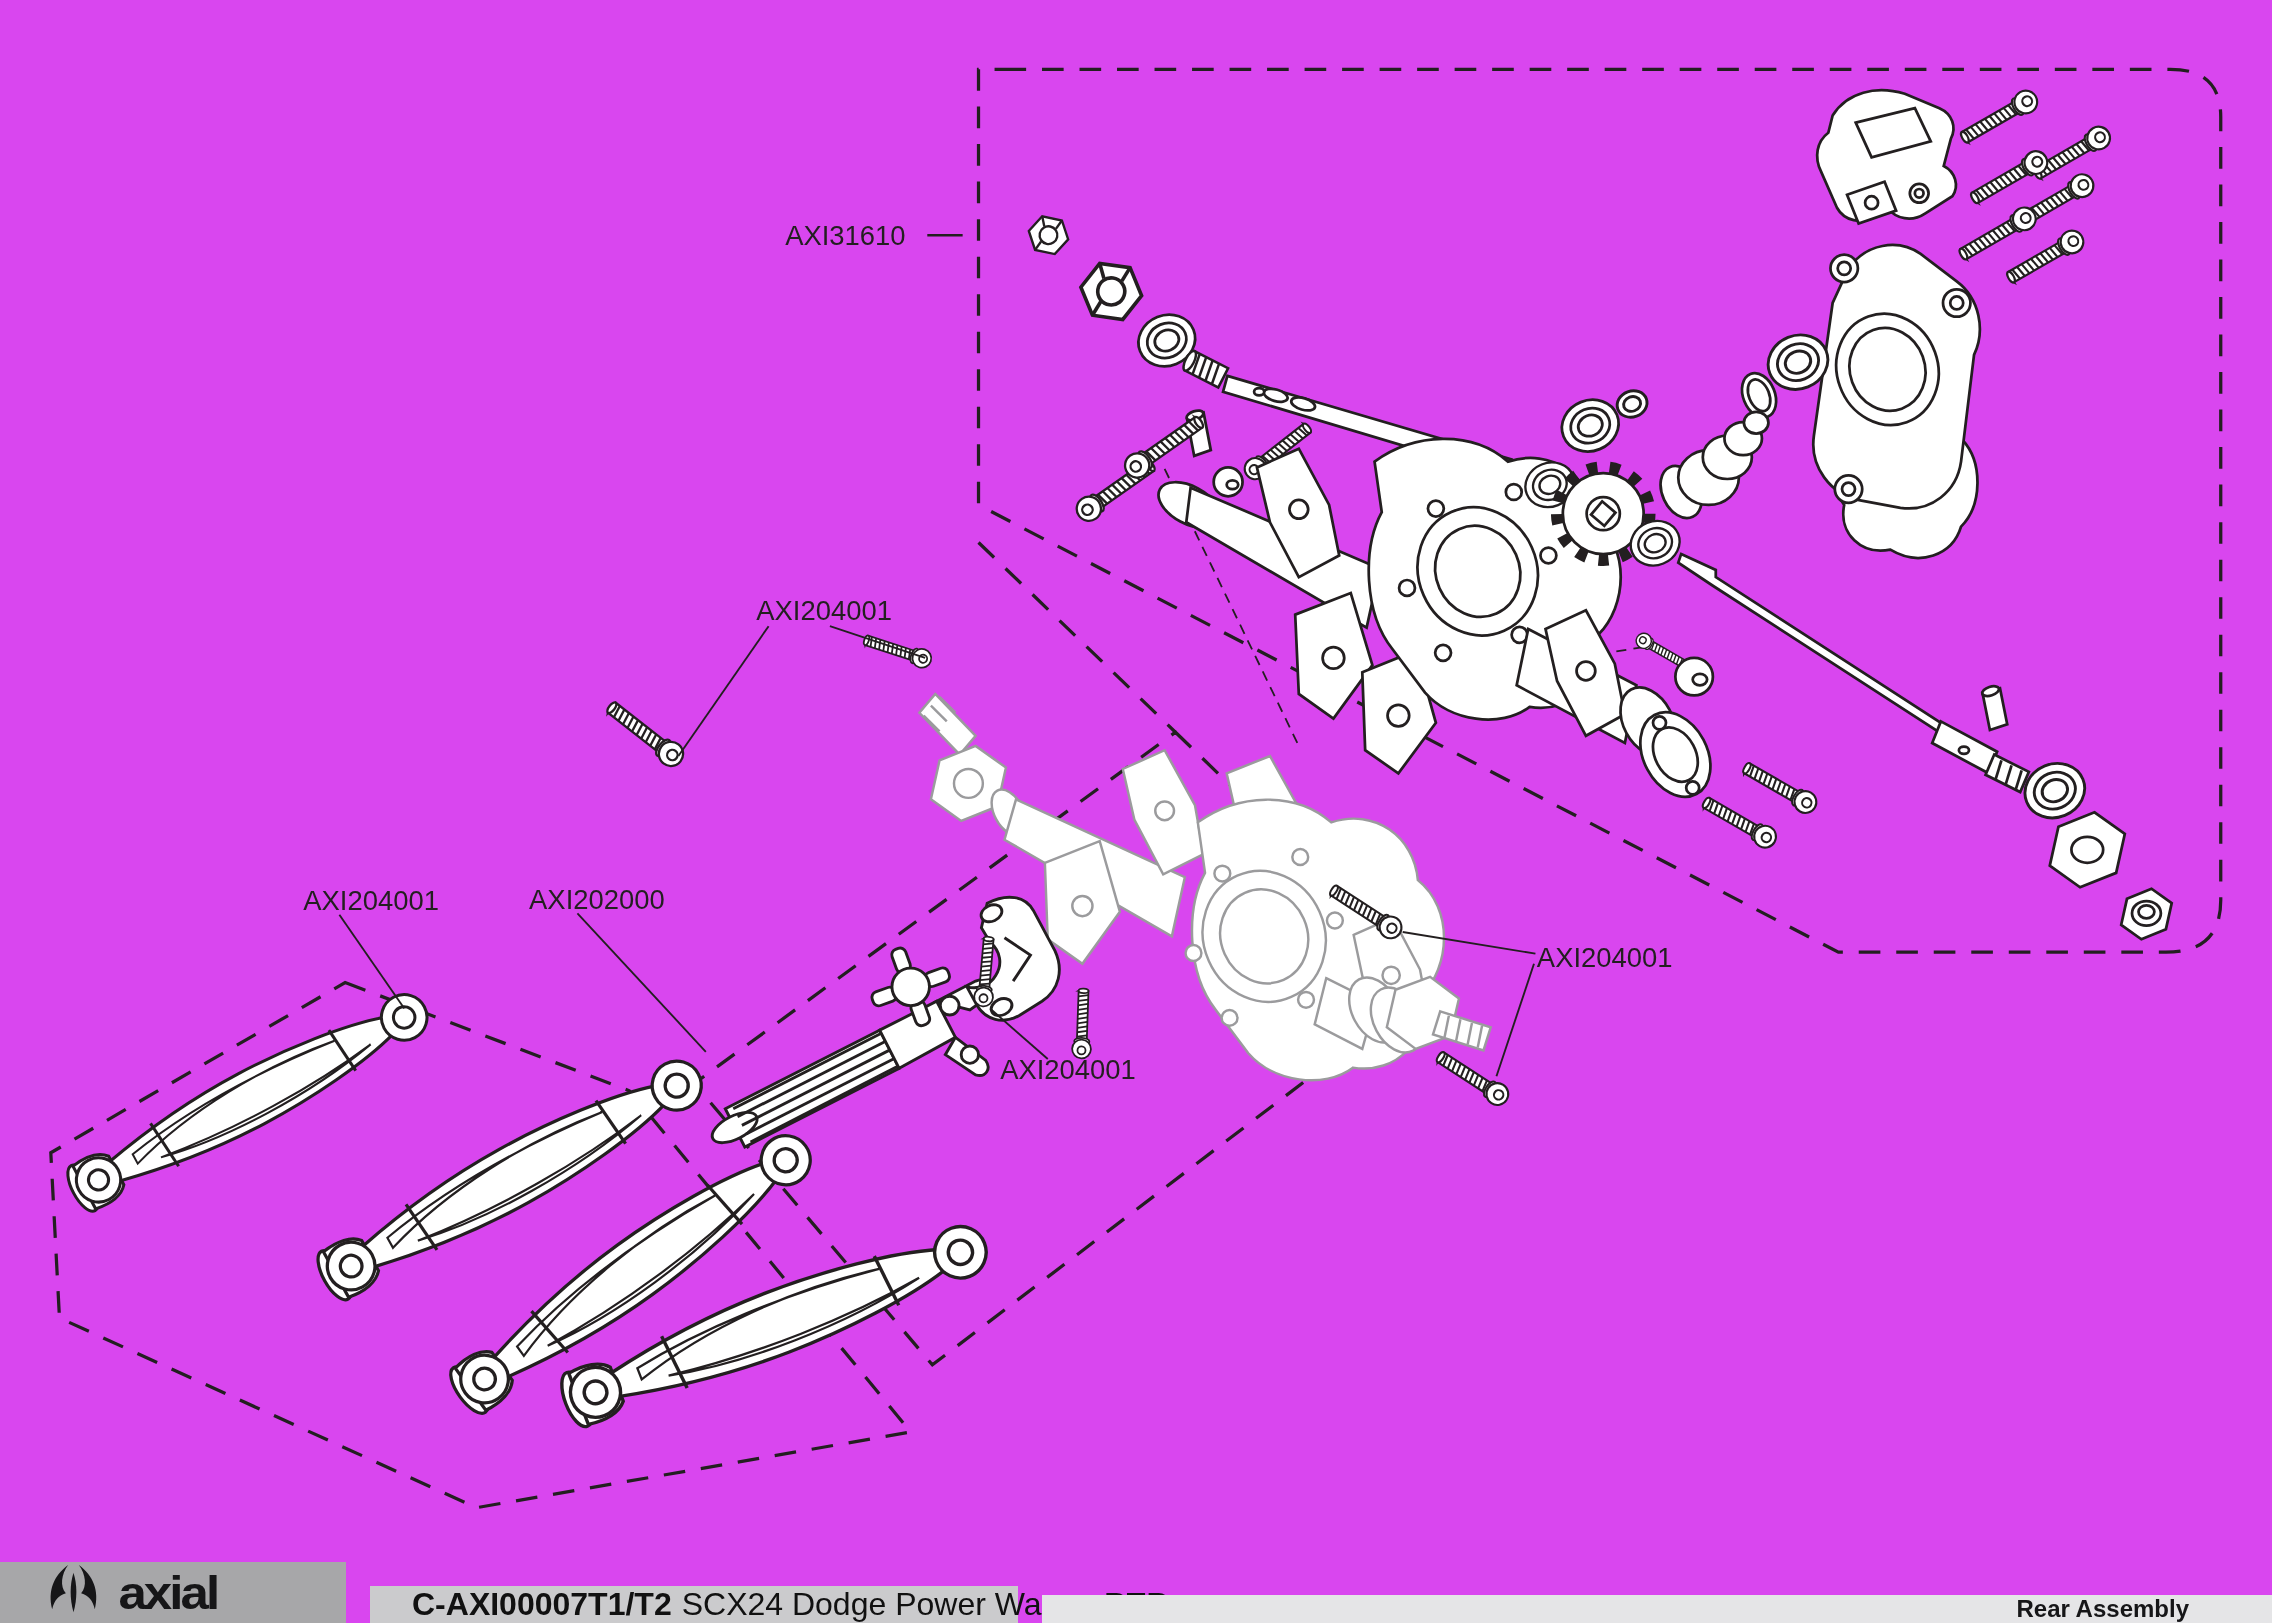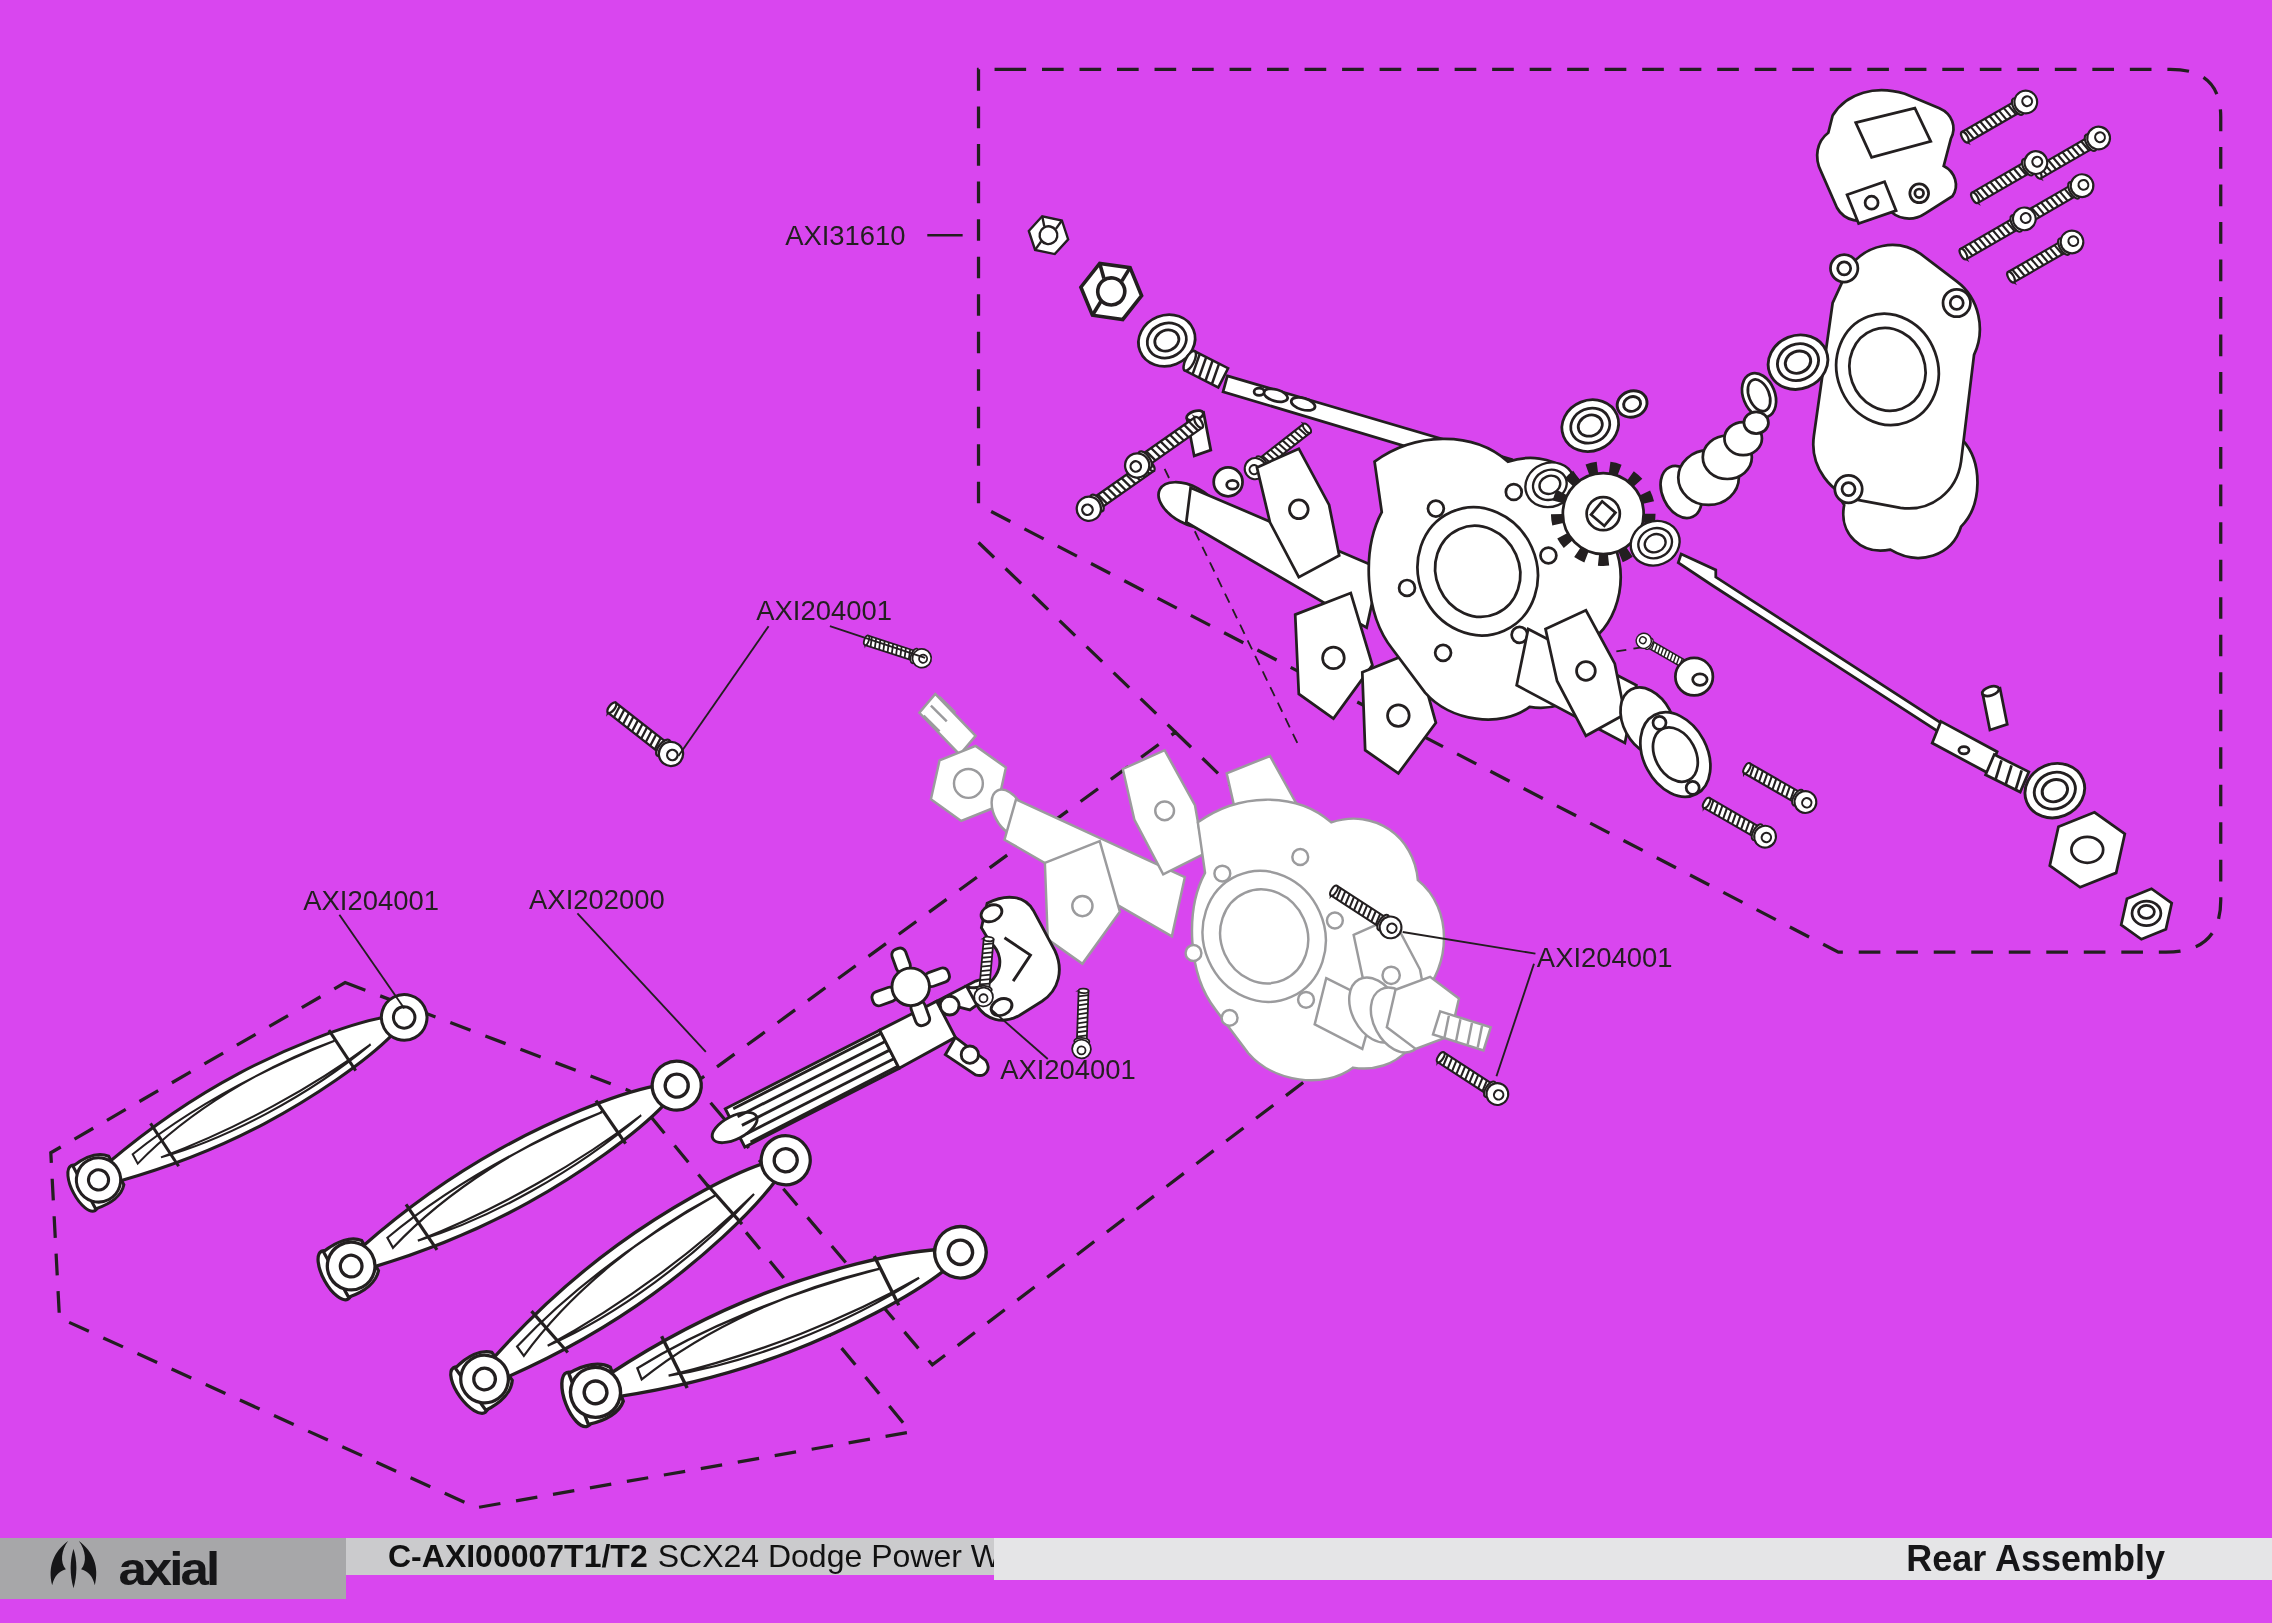--- a/index.html
+++ b/index.html
@@ -1,25 +1,25 @@
 <!DOCTYPE html>
 <html style="font-size:11.5px"><head>
 <meta charset="utf-8">
 <style>
   html,body{margin:0;padding:0;background:#fff;}
   body{width:2273px;height:1623px;position:relative;font-family:"Liberation Sans",sans-serif;}
   #stage{position:absolute;left:0;top:0;width:2273px;height:1623px;background:#d946ef;overflow:hidden;}
   svg text{font-family:"Liberation Sans",sans-serif;}
   .partlabel{font-size:38px;fill:#231f20;}
-  .footer{position:absolute;left:0;top:1538px;width:2273px;height:85px;display:flex;align-items:flex-start;}
+  .footer{position:absolute;left:0;top:1538px;width:2273px;height:85px;display:flex;align-items:flex-end;gap:24px;}
   .f-left{width:346px;background:#a7a7a9;display:flex;align-items:center;padding-left:43px;box-sizing:border-box;gap:14.4px;}
   .f-brand{font-size:51px;font-weight:bold;letter-spacing:-2.9px;color:#161618;transform:scaleY(.92);}
   .f-mid{width:648px;background:#cbcbcd;display:flex;align-items:center;padding-left:42px;box-sizing:border-box;font-size:32px;color:#111;white-space:nowrap;}
   .f-mid b{margin-right:10px;}
-  .f-right{flex:1;background:#e5e5e7;display:flex;align-items:center;justify-content:flex-end;padding-right:108px;box-sizing:border-box;font-size:36px;font-weight:bold;color:#161618;}
+  .f-right{flex:1;background:#e5e5e7;display:flex;align-items:center;justify-content:flex-end;padding-right:84px;box-sizing:border-box;font-size:24px;font-weight:bold;color:#161618;}
 </style>
 </head>
 <body>
 
 <div id="stage">
 <svg width="2273" height="1538" viewBox="0 0 3150 2132">
   <defs>
 
     <g id="scr" stroke="#231f20" stroke-width="4" fill="#fff">
       <path d="M-75,-11 H36 V11 H-75 C-79,-4 -79,4 -75,11 Z"></path>

